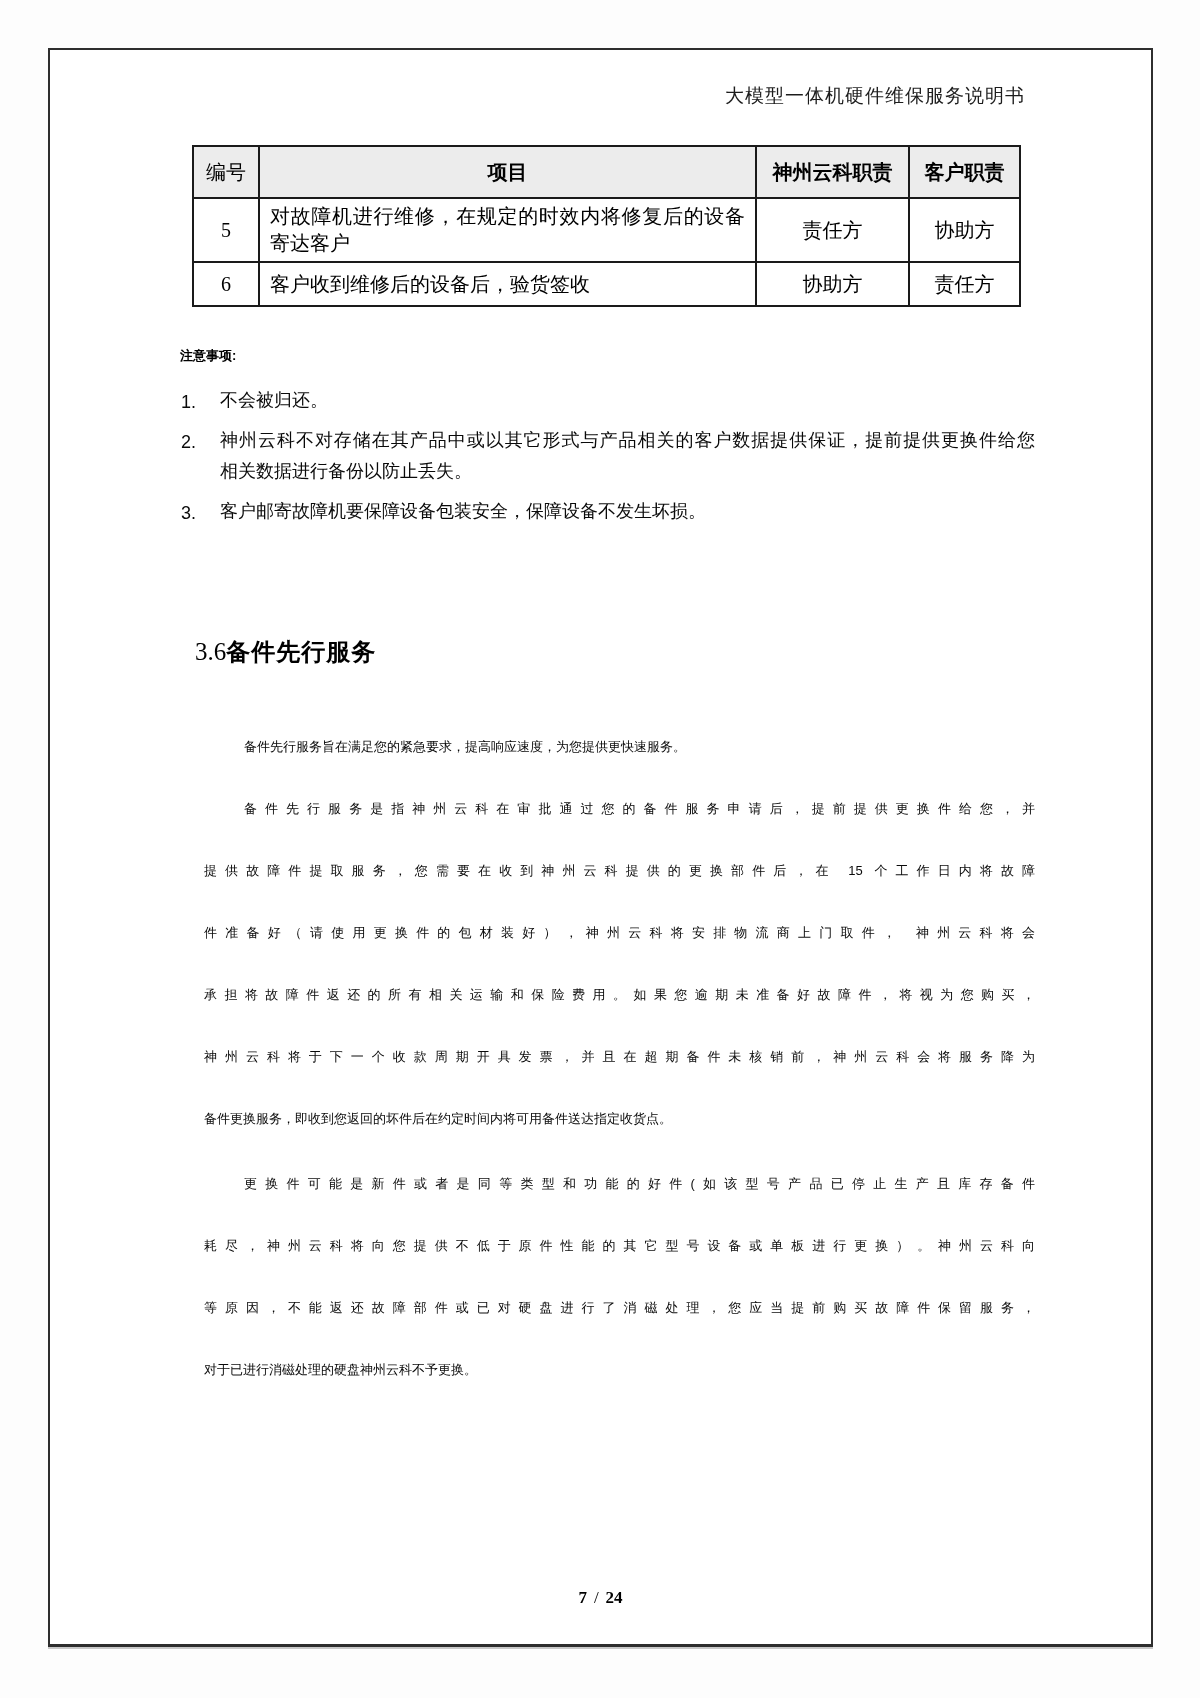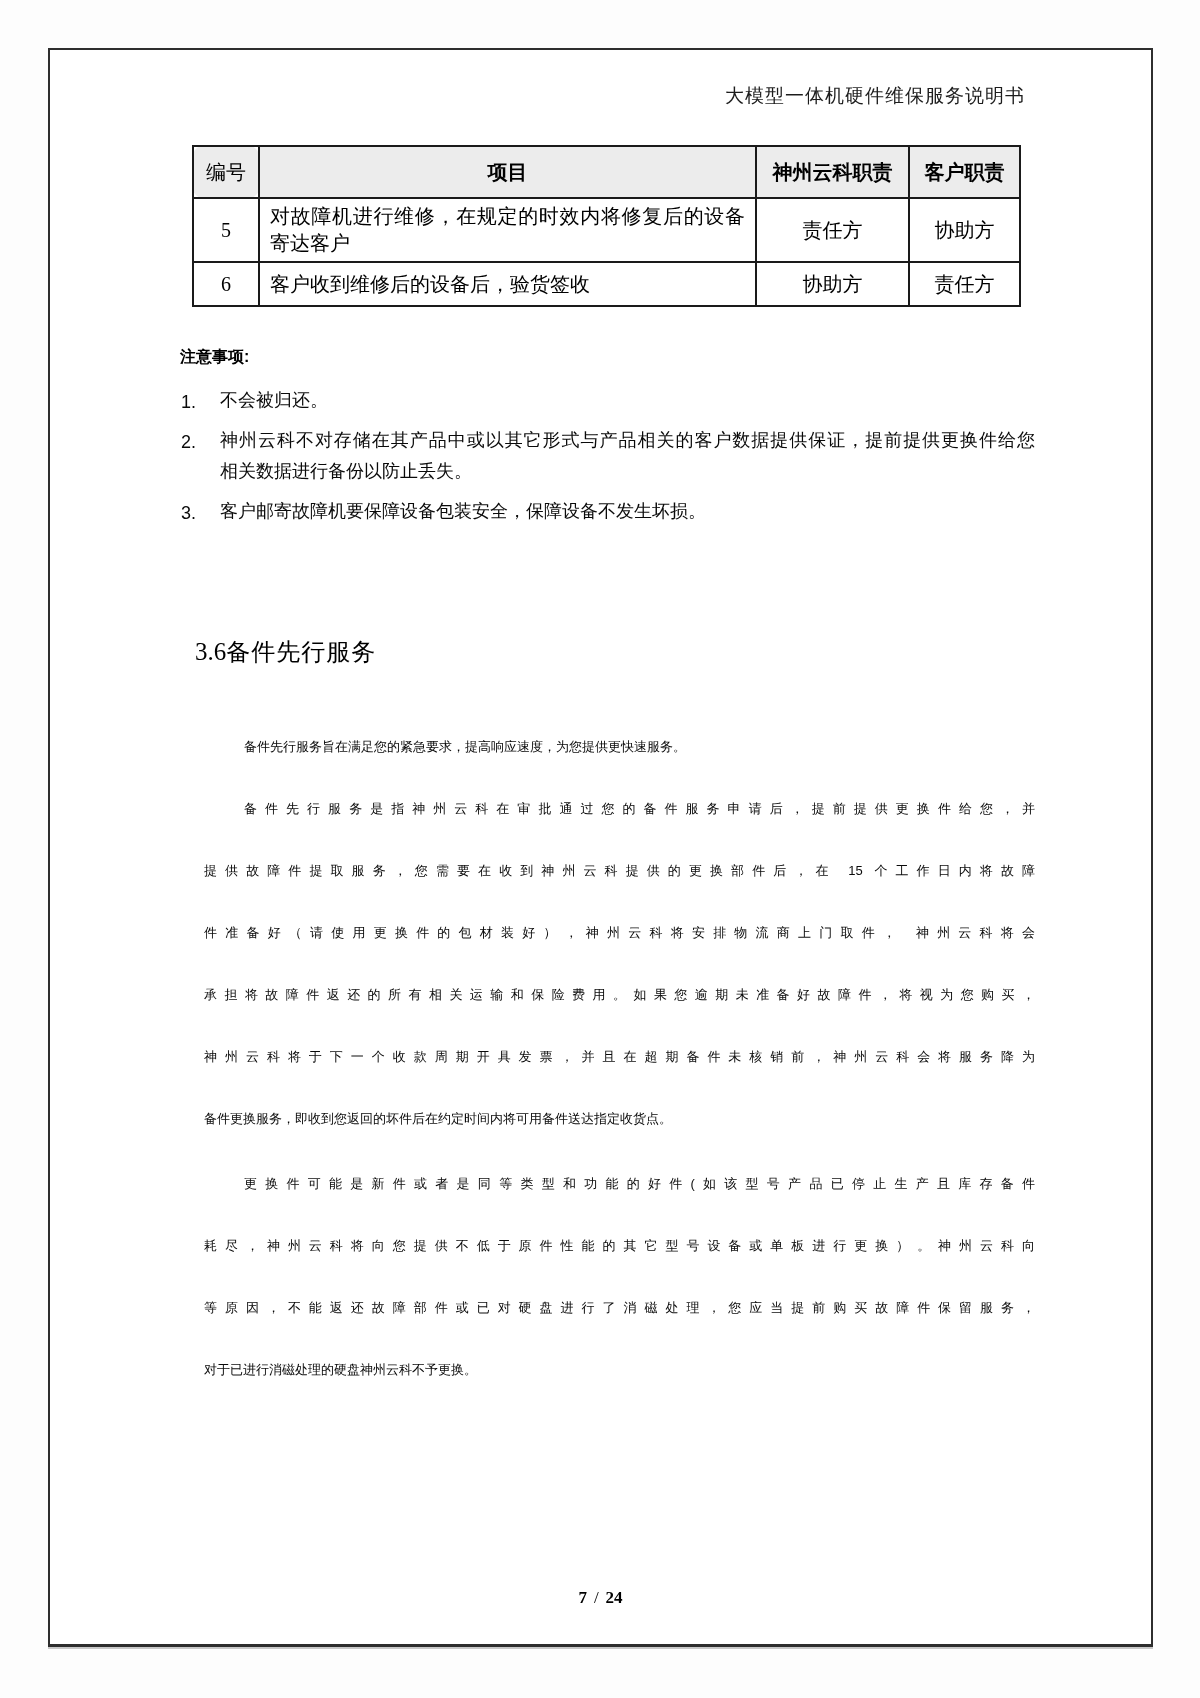--- a/index.html
+++ b/index.html
@@ -41,37 +41,37 @@
   }
   .resp-table th, .resp-table td {
     border: 2px solid #1a1a1a;
     text-align: center;
     vertical-align: middle;
     padding: 2px 8px;
     overflow: hidden;
   }
   .resp-table thead tr { height: 52px; }
   .resp-table thead th { background: #ececec; font-weight: 700; }
-  .resp-table thead th.th-regular { font-weight: 400; border-radius: 10px; }
+  .resp-table thead th.th-regular { font-weight: 400; }
   .resp-table tr.row-5 { height: 56px; }
   .resp-table tr.row-6 { height: 44px; }
   .resp-table td.item-cell {
     text-align: justify;
     line-height: 27px;
     padding: 4px 10px;
   }
   
   .notes {
     position: absolute;
     left: 130px; top: 297px;
     width: 855px;
   }
   .notes-title {
     font-weight: 700;
-    font-size: 16px;
+    font-size: 13px;
     height: 26px;
     margin-bottom: 14px;
     color: #000;
   }
   .note-item {
     position: relative;
     padding-left: 40px;
     margin-bottom: 9px;
     color: #0a0a0a;
   }
@@ -99,21 +99,21 @@
     height: 34px;
     color: #000;
   }
   .section-num {
     font-family: "Liberation Serif", serif;
     font-size: 25px;
     margin-right: 0;
   }
   .section-title {
     font-size: 24px;
-    font-weight: 400;
+    font-weight: 700;
     letter-spacing: 1px;
   }
   
   .bodypara {
     position: absolute;
     left: 130px;
     width: 855px;
     color: #0a0a0a;
   }
   .p1 { top: 683px; }

